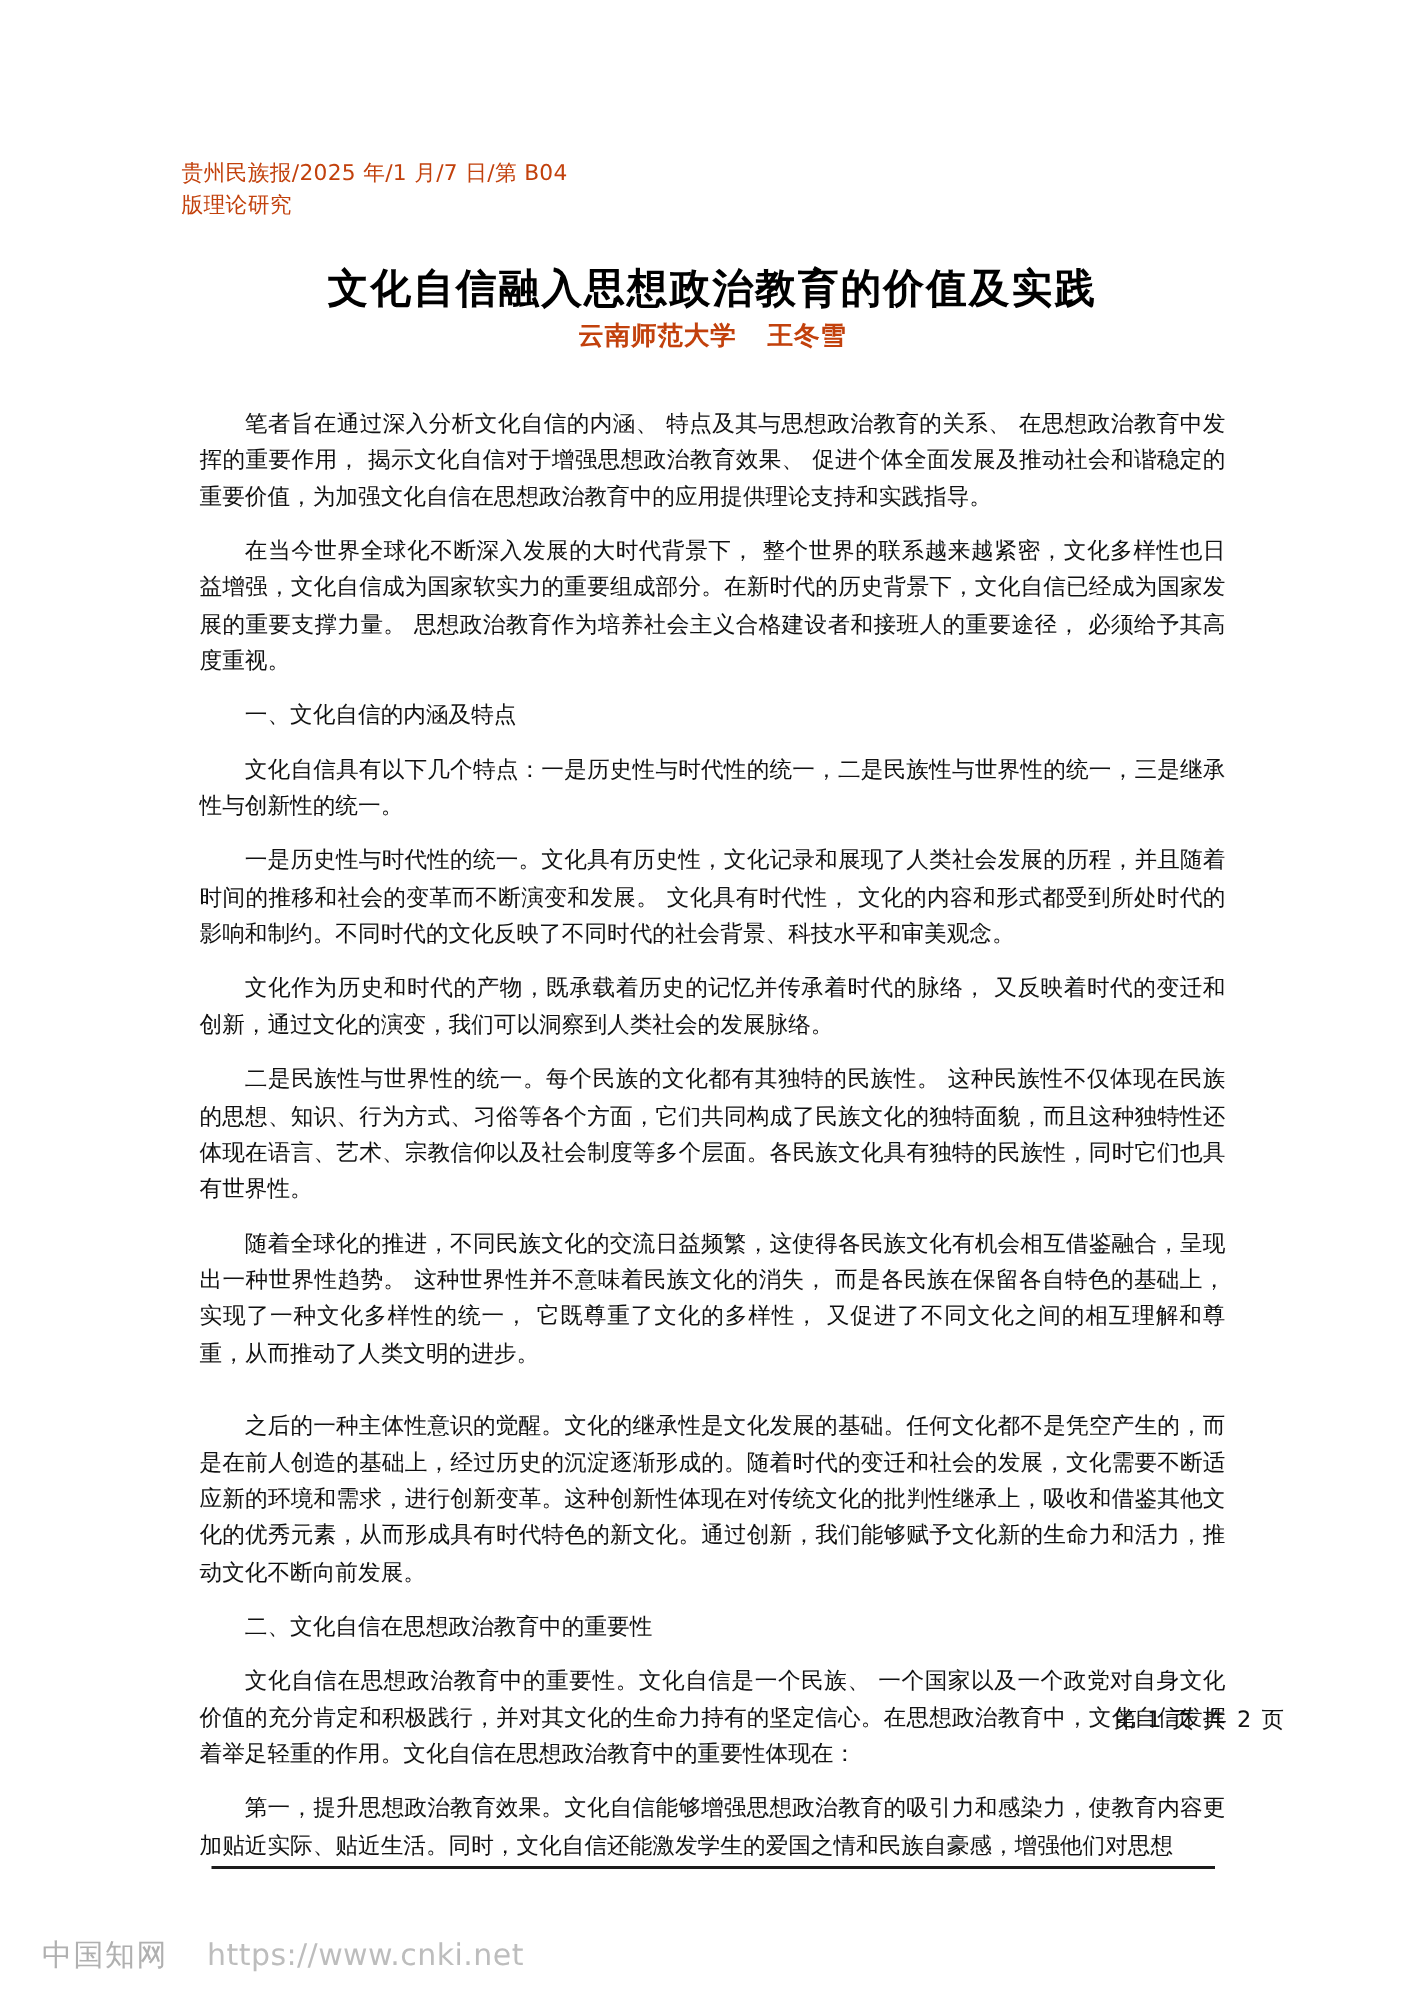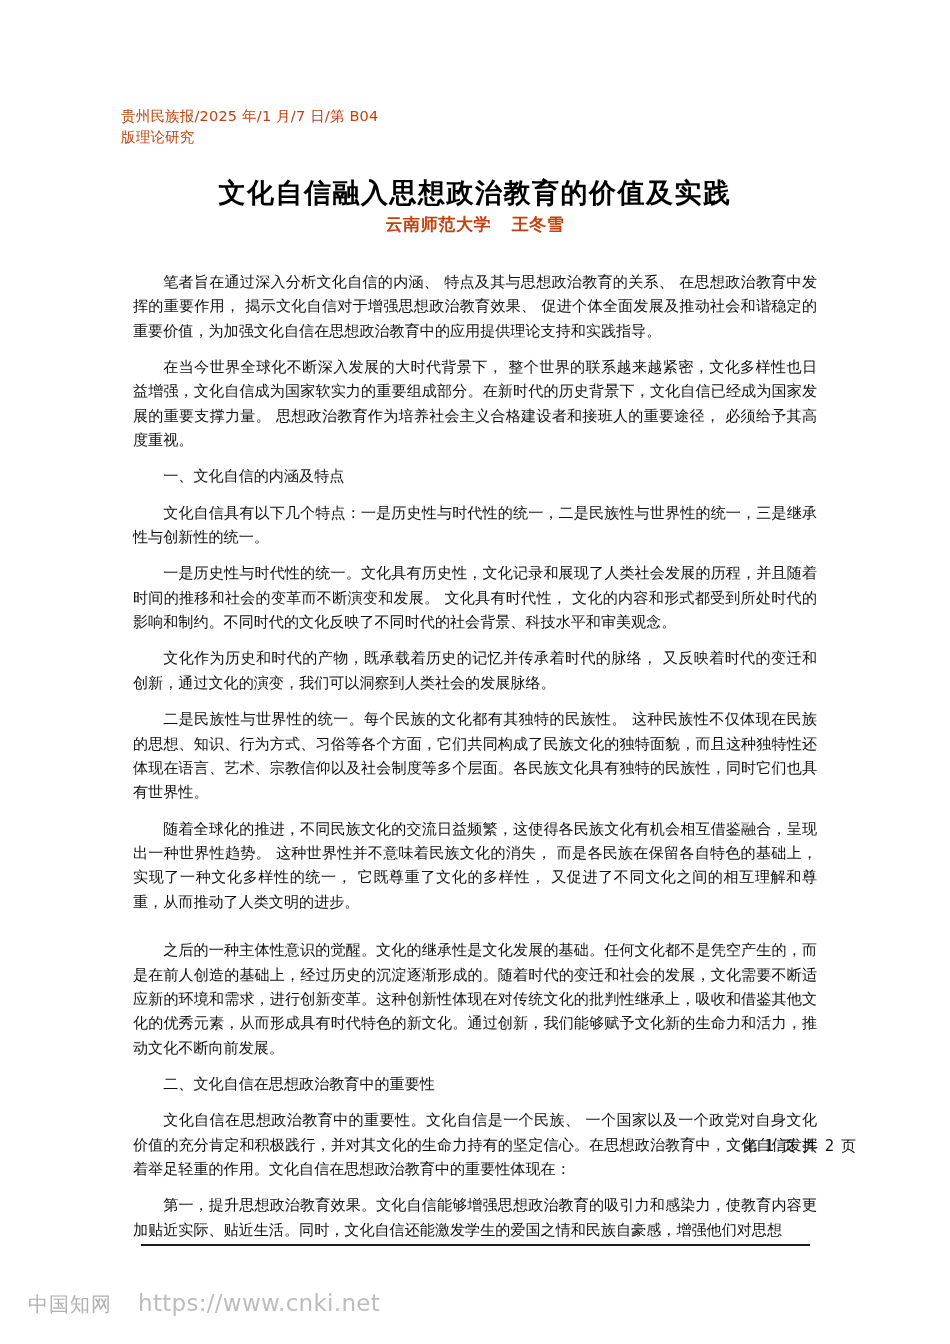--- a/index.html
+++ b/index.html
@@ -128,21 +128,21 @@
     color: #b4b4b4;
   }
   .watermark .brand {
     font-size: 20px;
     letter-spacing: 1px;
     color: #b0b0b0;
     font-weight: 400;
   }
   .watermark .url {
     margin-left: 26px;
-    font-size: 23px;
+    font-size: 20px;
     letter-spacing: 0.3px;
     color: #bdbdbd;
     font-weight: 400;
   }
 </style>
 </head>
 <body>
 
 <div class="page">
 

